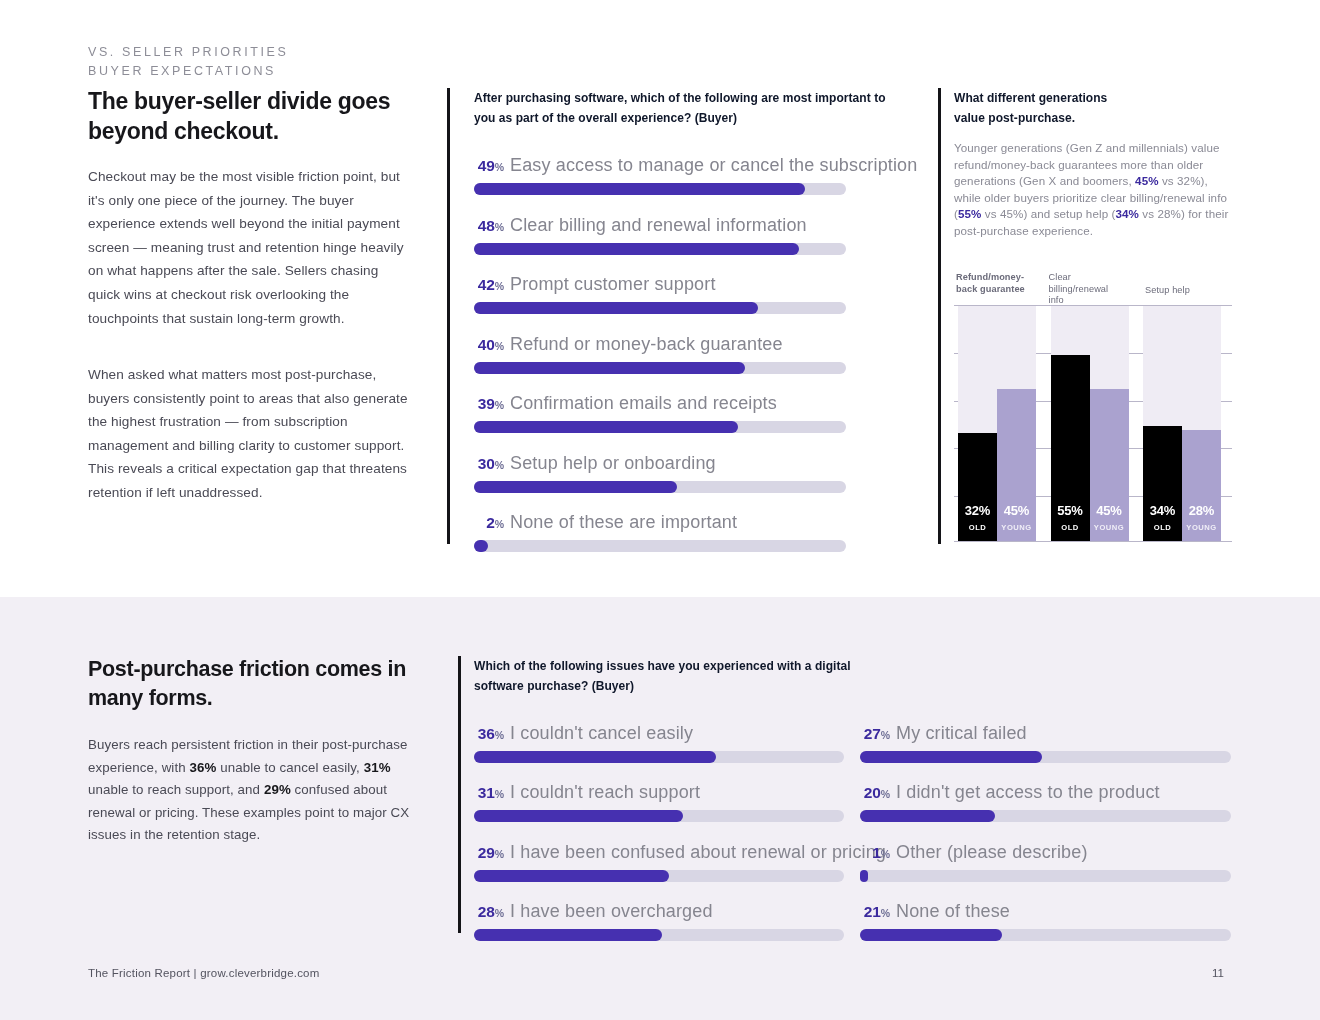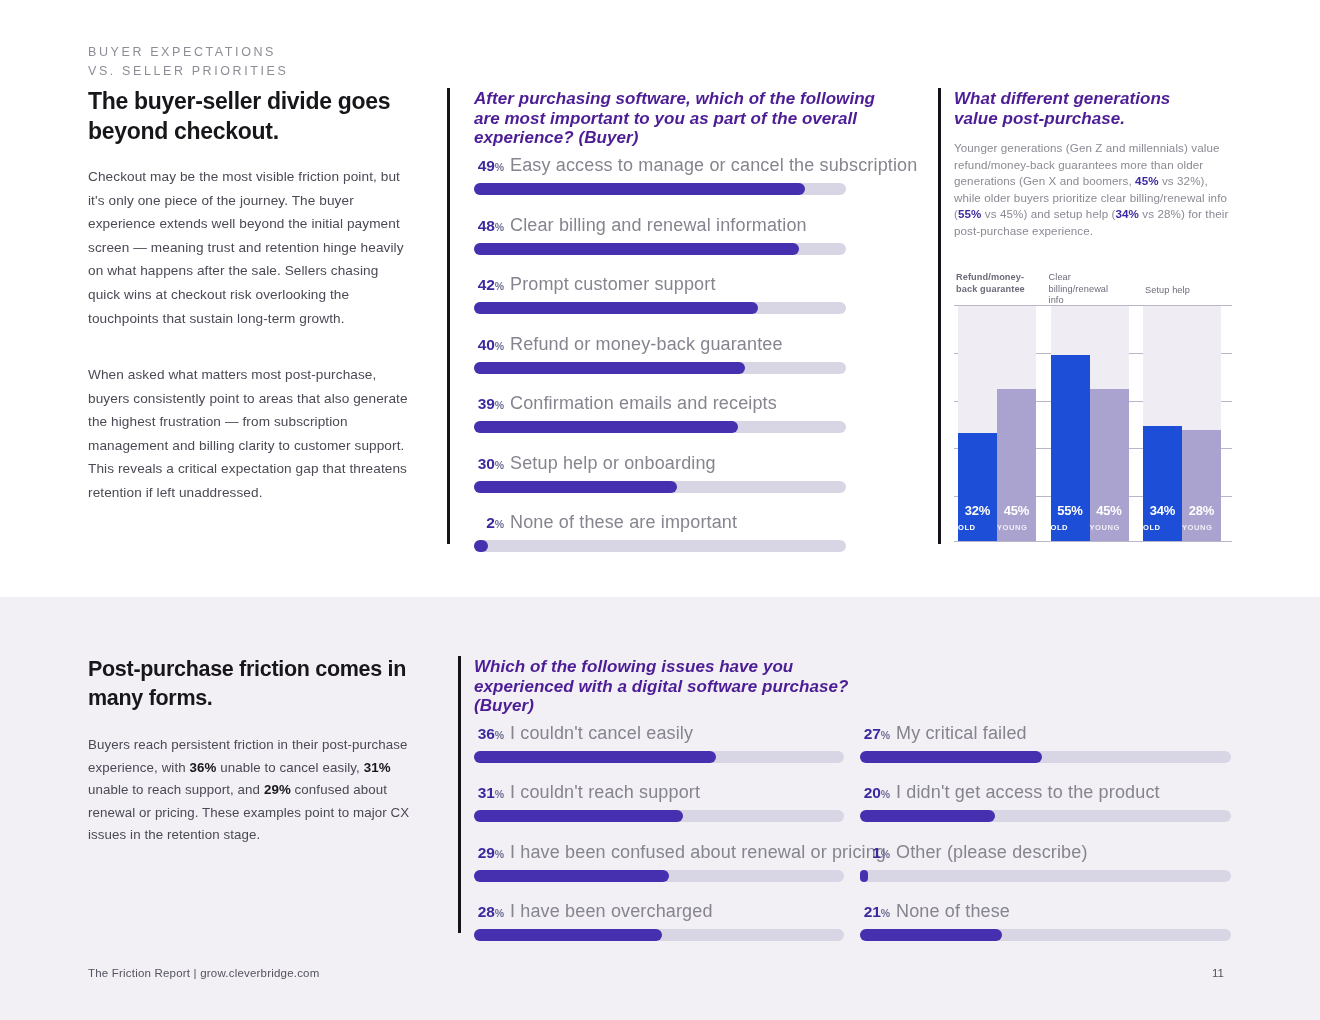--- a/index.html
+++ b/index.html
@@ -34,22 +34,22 @@
   }
   .para1 { position: absolute; left: 88px; top: 165px; width: 322px; }
   .para2 { position: absolute; left: 88px; top: 363px; width: 322px; }
 
   
   .vrule { position: absolute; width: 3px; background: #141418; }
   .vrule-2 { position: absolute; width: 3px; background: #141418; }
 
   
   .panel-q {
-    font-size: 17px; line-height: 19.5px; font-weight: 700;
-    color: #4c1d95; letter-spacing: 0.05px; font-style: italic;
+    font-size: 12px; line-height: 19.5px; font-weight: 700;
+    color: #0f172a; letter-spacing: 0.05px;
   }
   .q-mid { position: absolute; left: 474px; top: 89px; width: 430px; }
 
   .barblock { position: absolute; }
   .bar-label { white-space: nowrap; margin-bottom: 7px; }
   .pct {
     font-size: 15.5px; font-weight: 700; color: #3b2a9e; letter-spacing: -0.2px;
   }
   .pct .unit { font-size: 10.5px; font-weight: 700; color: #6f6f96; letter-spacing: 0; }
   .bar-text {
@@ -77,28 +77,28 @@
     position: absolute; font-size: 9.2px; line-height: 11.5px; color: #6b6b7a; letter-spacing: 0.1px;
   }
   .plot {
     position: absolute; left: 0; top: 33px; width: 278px; height: 237px;
     background: #ffffff; border-top: 1px solid #b9b6c9; border-bottom: 1px solid #b9b6c9;
   }
   .gridline { position: absolute; left: 0; width: 100%; height: 1px; background: #b9b6c9; }
   .gcol { position: absolute; bottom: 0; top: 0; }
   .gcol .shade { position: absolute; left: 0; right: 0; top: 0; bottom: 0; background: #efecf4; }
   .gbar { position: absolute; left: 0; right: 0; bottom: 0; }
-  .gbar.old { background: #1d4ed8; padding-left: 12px; }
+  .gbar.old { background: #000000; padding-left: 12px; }
   .gbar.young { background: #aaa2cf; }
   .gval {
     position: absolute; left: 0; right: 0; bottom: 23px; text-align: center;
     color: #fff; font-size: 13px; font-weight: 700; letter-spacing: -0.2px;
   }
   .gname {
-    position: absolute; left: 0; right: 0; bottom: 9px; 
+    position: absolute; left: 0; right: 0; bottom: 9px; text-align: center;
     color: #fff; font-size: 7.6px; font-weight: 700; letter-spacing: 0.5px;
   }
   .gbar.young .gval { color: #ffffff; }
   .gbar.young .gname { color: #f0eef7; }
 
   
   .headline2 {
     position: absolute; left: 88px; top: 655px; width: 350px;
     font-size: 21.5px; line-height: 29px; font-weight: 700;
     color: #17171b; letter-spacing: -0.3px;
@@ -123,22 +123,22 @@
 </style>
 </head>
 <body>
 
 <div class="page">
 
   <div class="sec-top"></div>
   <div class="sec-bottom"></div>
 
   <div class="eyebrow">
+    <div>VS. SELLER PRIORITIES</div>
     <div>BUYER EXPECTATIONS</div>
-    <div>VS. SELLER PRIORITIES</div>
   </div>
 
   <h1 class="headline">The buyer-seller divide goes beyond checkout.</h1>
 
   <p class="body-para para2">When asked what matters most post-purchase, buyers consistently point to areas that also generate the highest frustration — from subscription management and billing clarity to customer support. This reveals a critical expectation gap that threatens retention if left unaddressed.</p>
   <p class="body-para para1">Checkout may be the most visible friction point, but it's only one piece of the journey. The buyer experience extends well beyond the initial payment screen — meaning trust and retention hinge heavily on what happens after the sale. Sellers chasing quick wins at checkout risk overlooking the touchpoints that sustain long-term growth.</p>
 
   <div class="vrule" style="left:447px; top:88px; height:456px;"></div>
   <div class="vrule" style="left:938px; top:88px; height:456px;"></div>
 

